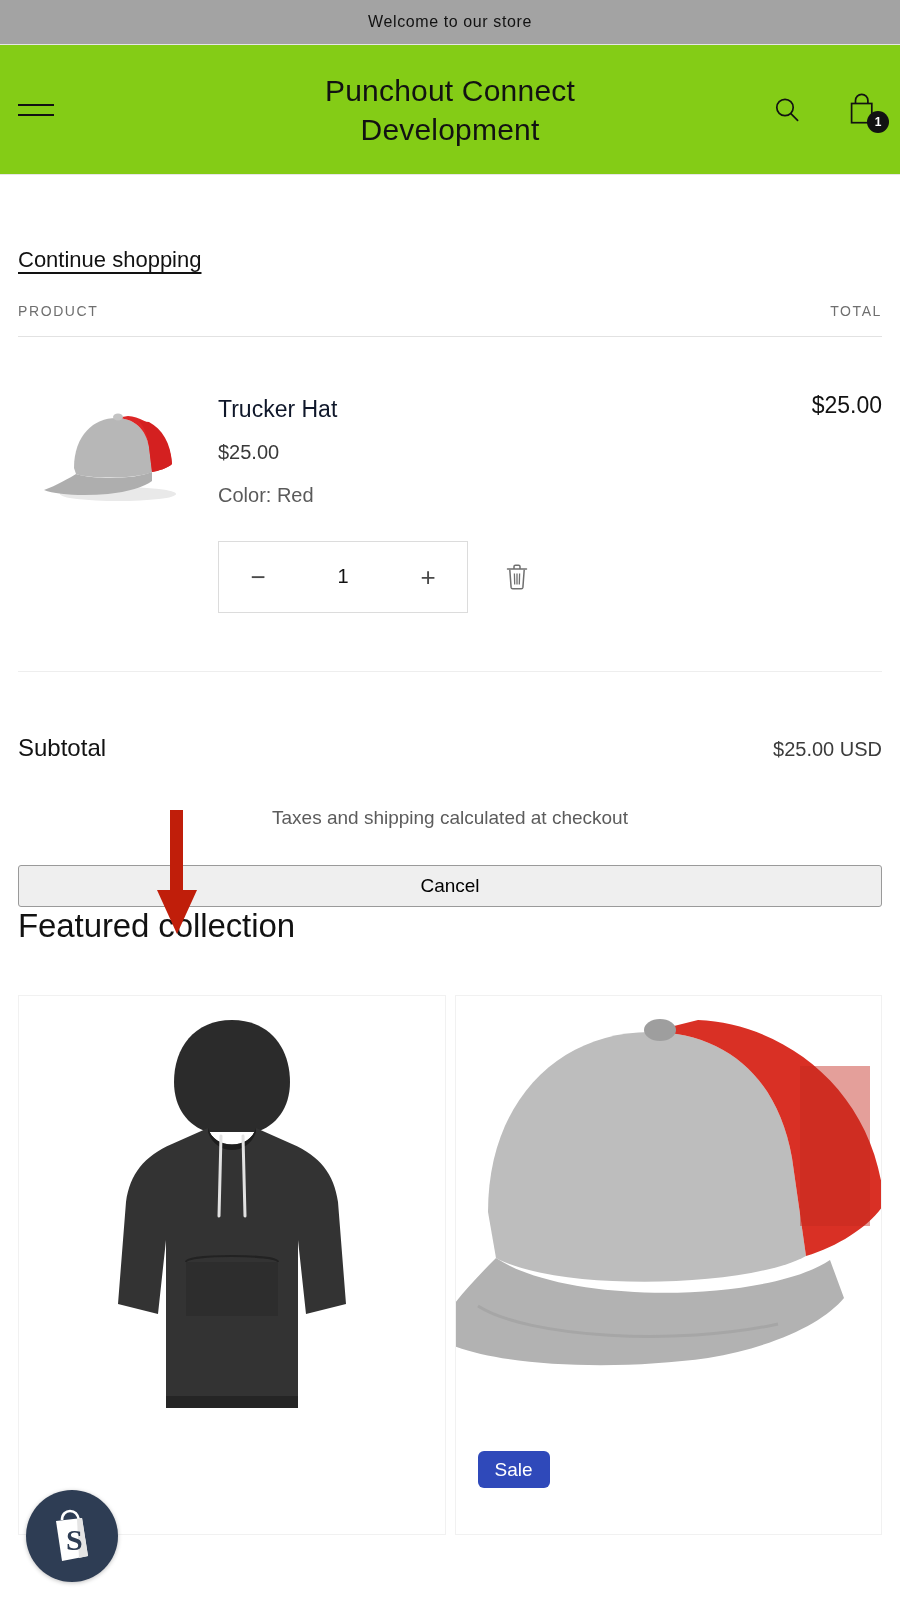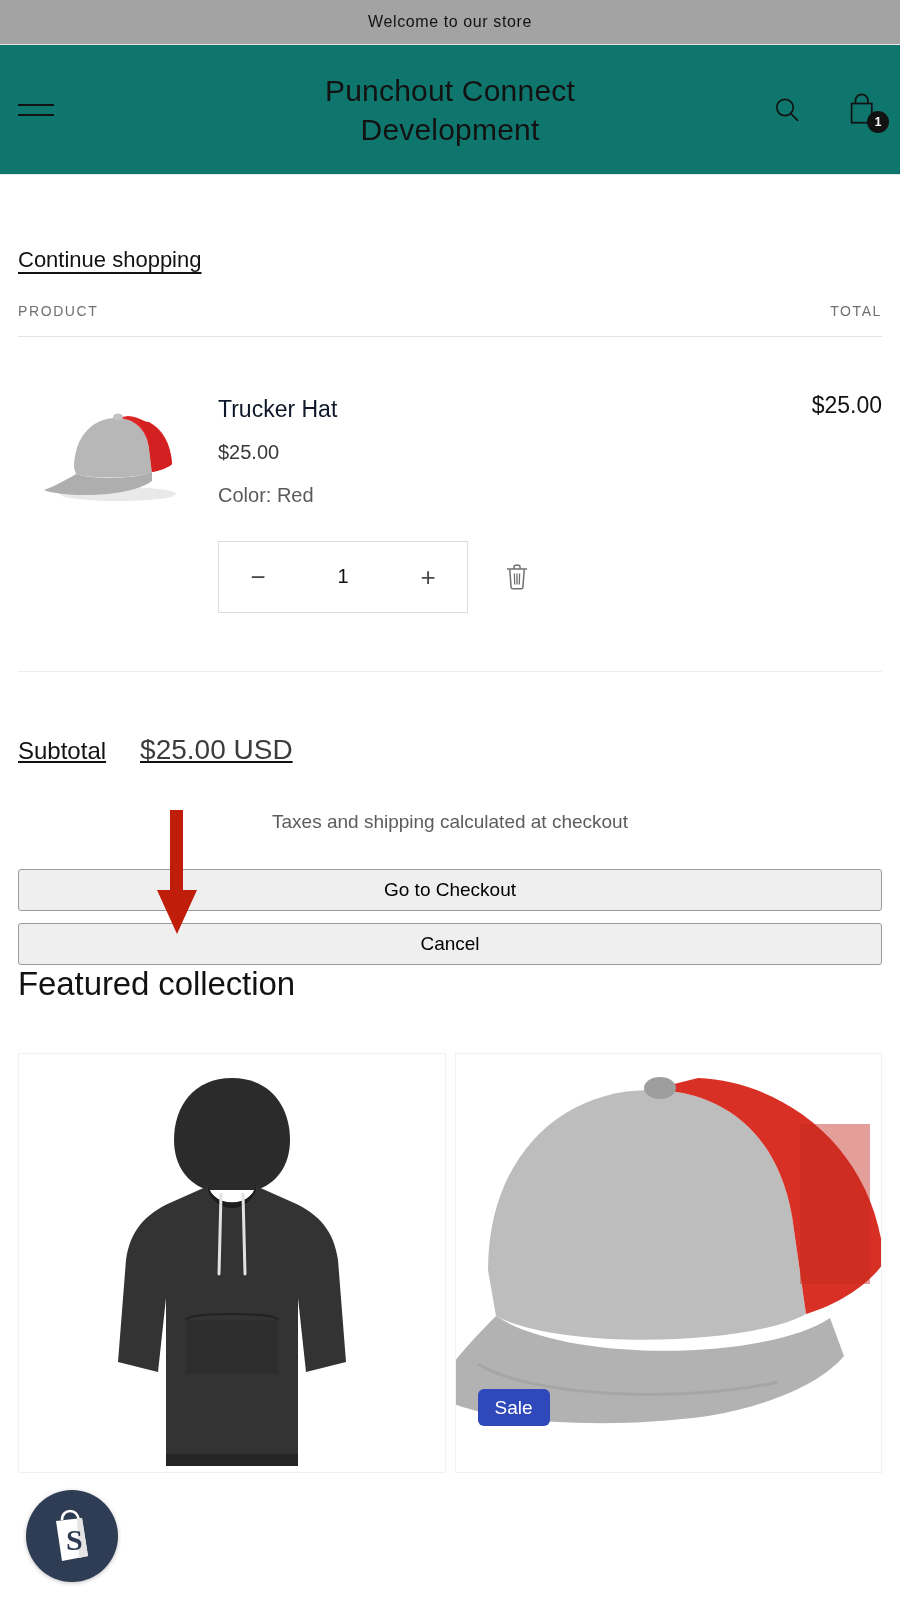--- a/index.html
+++ b/index.html
@@ -36,21 +36,21 @@
     color: #121212;
   }
 
   
   .header {
     position: relative;
     height: 130px;
     display: flex;
     align-items: center;
     border-bottom: 1px solid #e6e6e6;
-    background: #0f766e;
+    background: #84cc16;
   }
   .hamburger {
     position: absolute;
     left: 18px;
     top: 50%;
     transform: translateY(-50%);
     width: 38px;
     height: 30px;
     display: flex;
     flex-direction: column;
@@ -237,26 +237,25 @@
   }
 
   
   .totals {
     text-align: center;
     padding-top: 62px;
   }
   .subtotal-row {
     display: flex;
     align-items: baseline;
-    justify-content: flex-start;
+    justify-content: space-between;
     gap: 34px;
-    text-decoration: underline;
   }
   .subtotal-label { font-size: 24px; color: #121212; }
-  .subtotal-value { font-size: 28px; color: #3c3c3c; }
+  .subtotal-value { font-size: 20px; color: #3c3c3c; }
   .tax-note {
     margin-top: 45px;
     font-size: 19px;
     color: #5c5c5c;
   }
 
   .action-buttons {
     margin-top: 36px;
     display: flex;
     flex-direction: column;
@@ -298,21 +297,21 @@
   .product-grid {
     display: flex;
     gap: 9px;
     margin-top: 50px;
   }
   .product-card {
     position: relative;
     flex: 1;
     border: 1px solid #f1f1f1;
     background: #fff;
-    height: 420px;
+    height: 540px;
     overflow: hidden;
   }
   .card-media {
     position: absolute;
     inset: 0;
     display: flex;
     align-items: flex-start;
     justify-content: center;
   }
   .sale-badge {
@@ -441,21 +440,20 @@
     </div>
 
     <div class="totals">
       <div class="subtotal-row">
         <span class="subtotal-label">Subtotal</span>
         <span class="subtotal-value">$25.00 USD</span>
       </div>
       <div class="tax-note">Taxes and shipping calculated at checkout</div>
 
       <div class="action-buttons">
-        <button class="native-btn">Go to Checkout</button>
         <button class="native-btn">Cancel</button>
       </div>
     </div>
   </div>
 
   <svg class="anno-arrow" viewBox="0 0 44 126">
     <rect x="15" y="0" width="13" height="84" fill="#c01e0a"></rect>
     <polygon points="2,80 42,80 22,124" fill="#c01e0a"></polygon>
   </svg>
 

